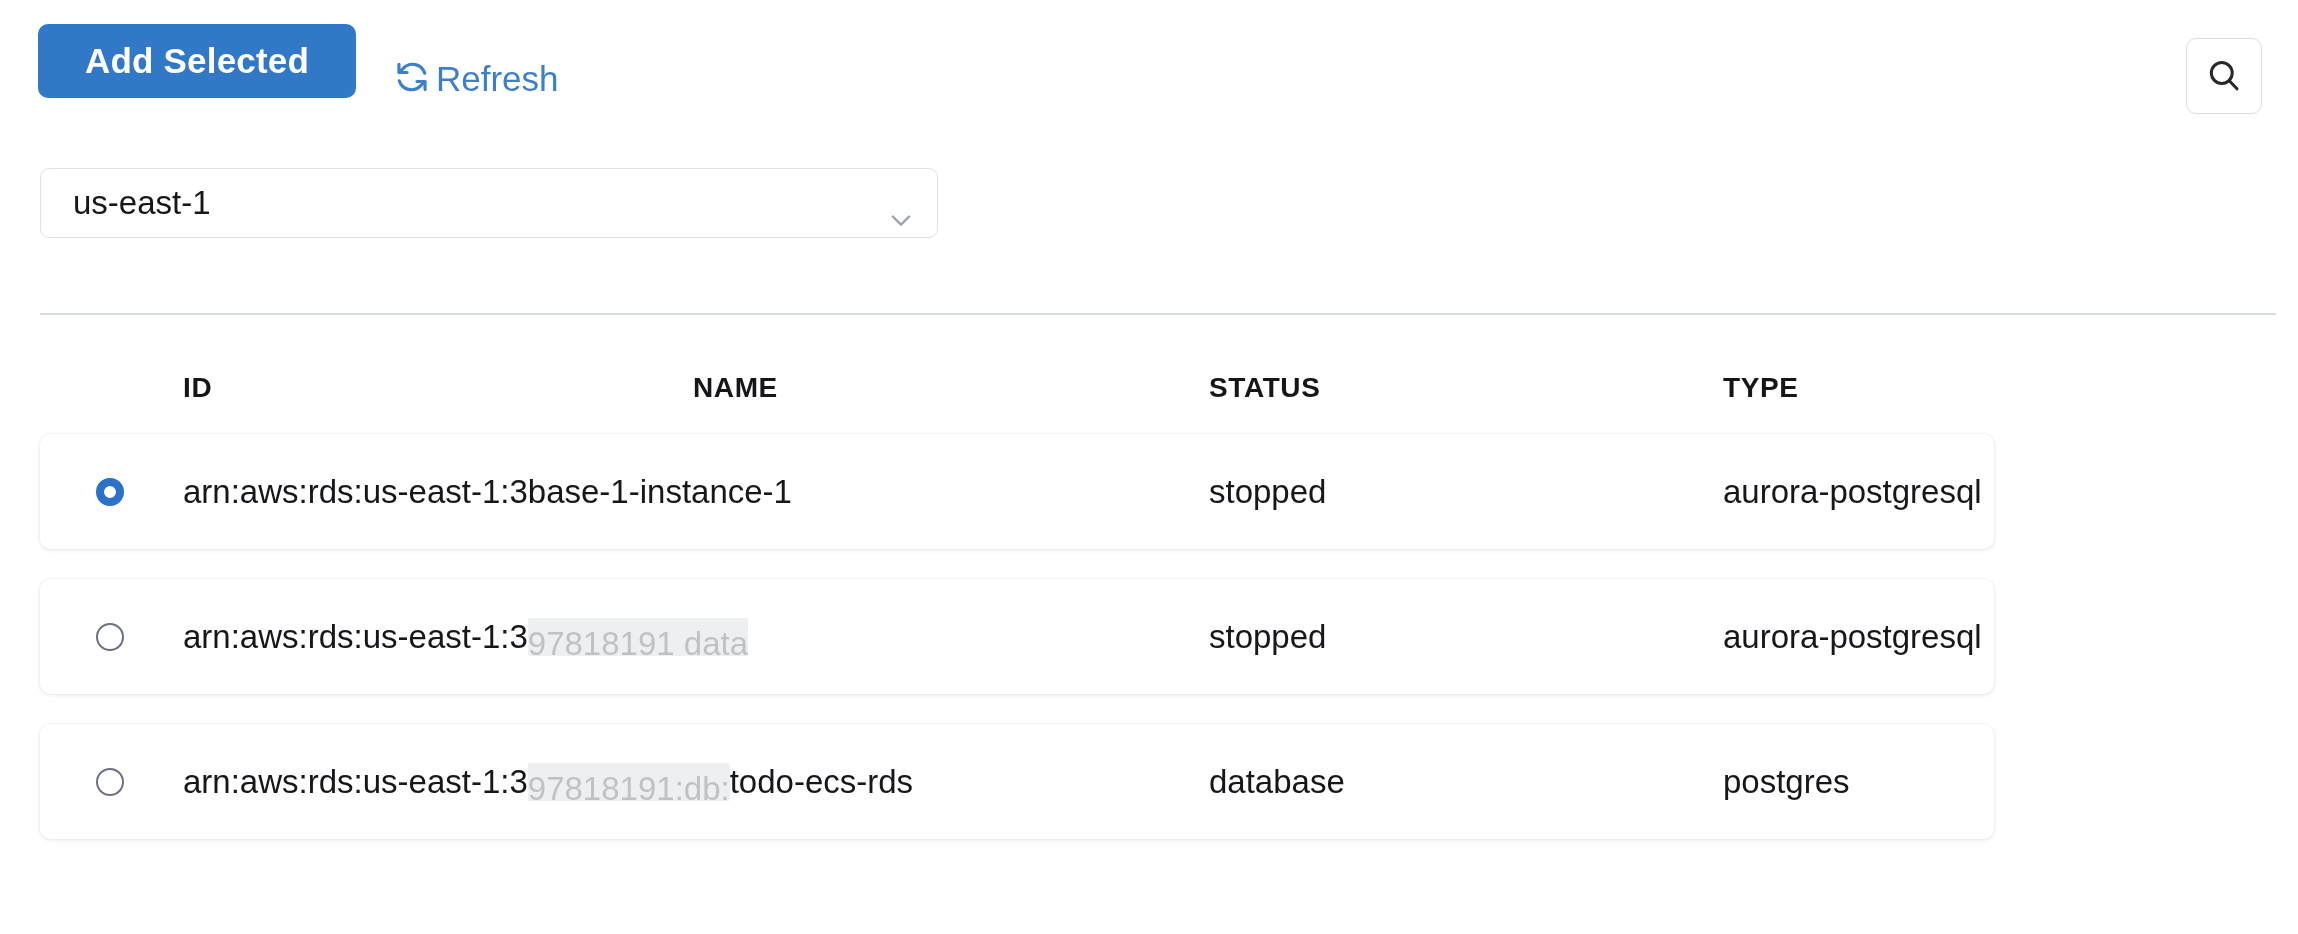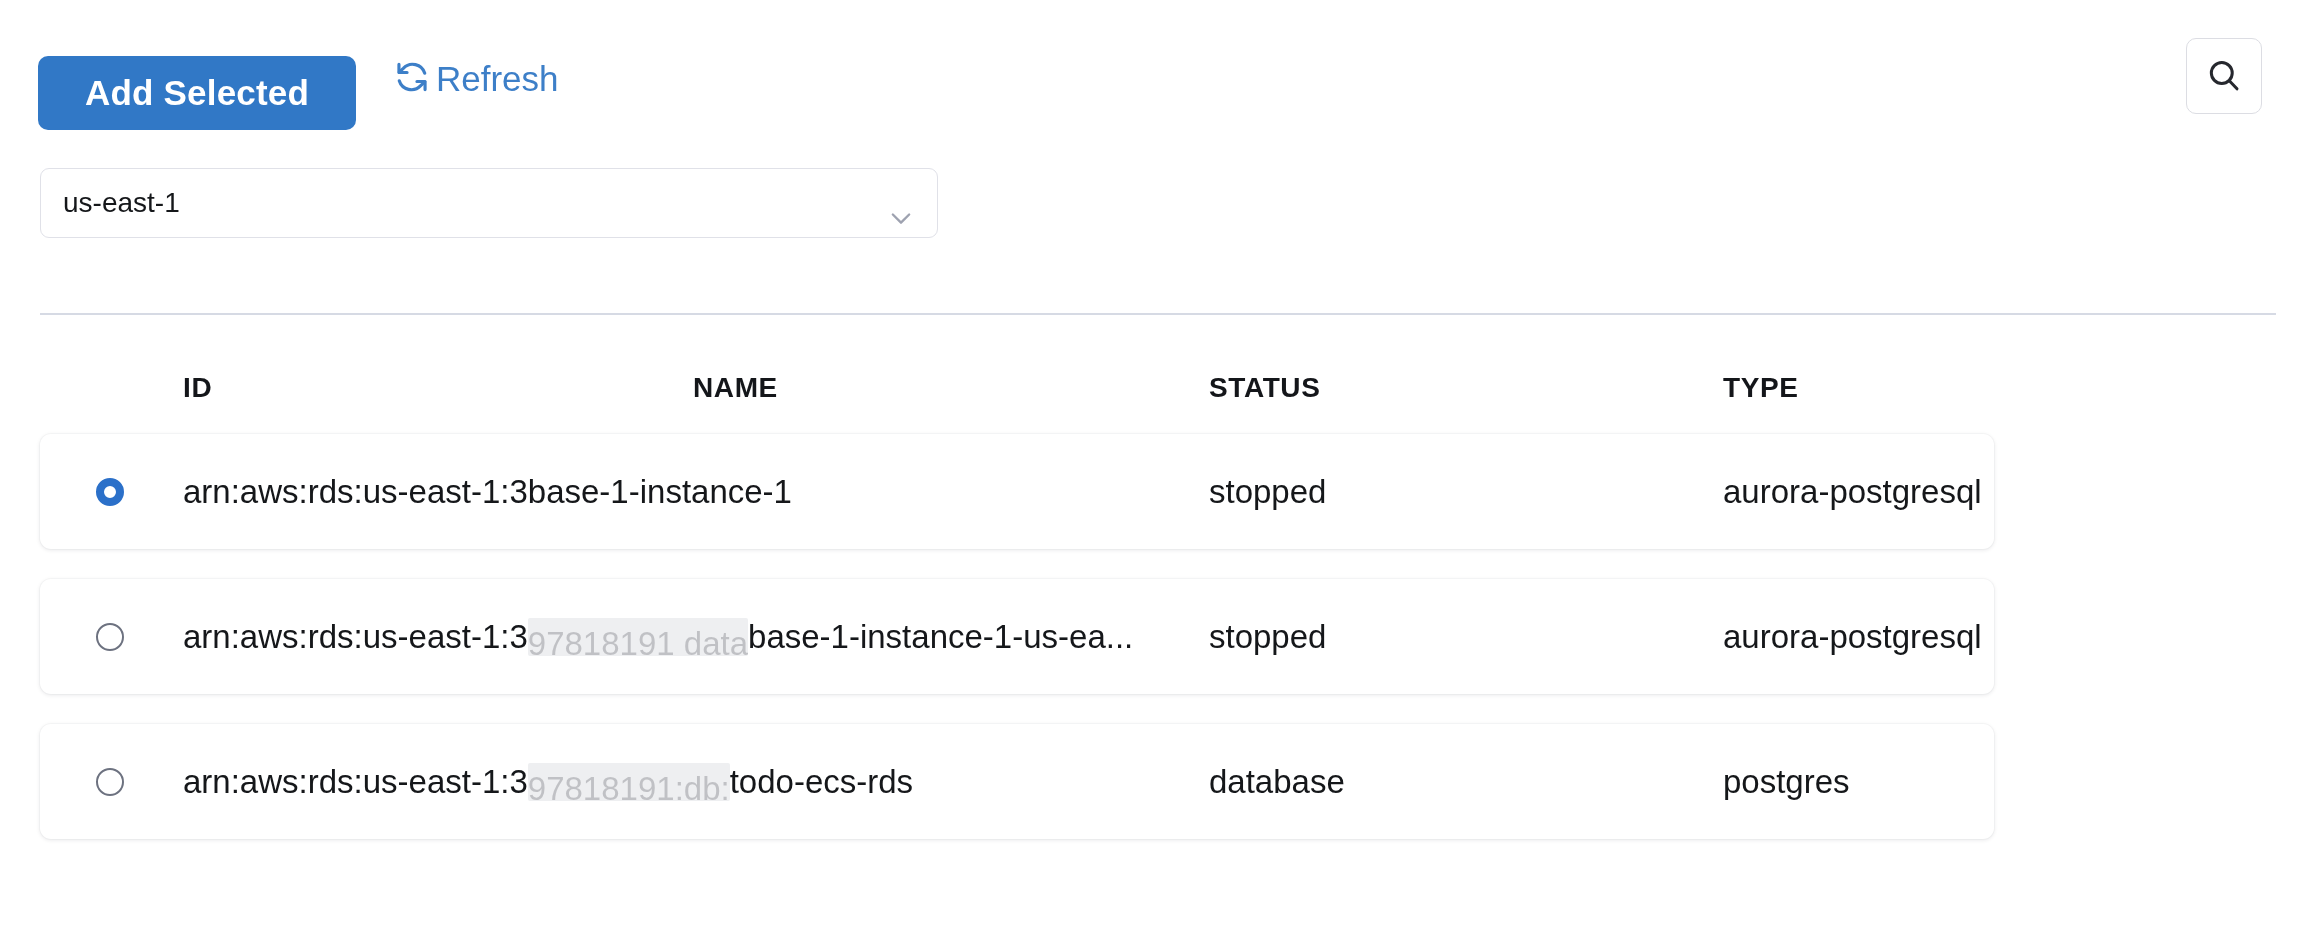--- a/index.html
+++ b/index.html
@@ -22,21 +22,21 @@
     position: absolute;
     top: 0;
     left: 0;
     width: 2298px;
     height: 128px;
   }
 
   .btn-add-selected {
     position: absolute;
     left: 38px;
-    top: 56px;
+    top: 24px;
     width: 318px;
     height: 74px;
     background: #3178c6;
     color: #ffffff;
     border: none;
     border-radius: 10px;
     font-family: "Liberation Sans", "DejaVu Sans", sans-serif;
     font-size: 35px;
     font-weight: bold;
     letter-spacing: 0.2px;
@@ -104,23 +104,23 @@
     height: 70px;
   }
   .region-select {
     width: 100%;
     height: 100%;
     box-sizing: border-box;
     background: #ffffff;
     border: 1.5px solid #e0e1e8;
     border-radius: 9px;
     font-family: "Liberation Sans", "DejaVu Sans", sans-serif;
-    font-size: 28px;
+    font-size: 33px;
     color: #15171a;
-    padding: 0 60px 0 22px;
+    padding: 0 60px 0 32px;
     line-height: 67px;
     cursor: pointer;
     position: relative;
   }
   .region-select .chev {
     position: absolute;
     right: 22px;
     top: 50%;
     transform: translateY(-50%);
     width: 28px;
@@ -297,21 +297,20 @@
         <div class="cell c-status">stopped</div>
         <div class="cell c-type">aurora-postgresql</div>
       </div>
       <div class="row">
         <div class="radio-wrap">
           <div class="radio"></div>
         </div>
         <div class="cell c-id"><span class="arn">
             <span>arn:aws:rds:us-east-1:3</span>
             <span class="redacted"><span>97818191 data</span></span>
-            <span>base-1-instance-1-us-ea...</span>
           </span></div>
         <div class="cell c-status">stopped</div>
         <div class="cell c-type">aurora-postgresql</div>
       </div>
       <div class="row">
         <div class="radio-wrap">
           <div class="radio"></div>
         </div>
         <div class="cell c-id"><span class="arn">
             <span>arn:aws:rds:us-east-1:3</span>

